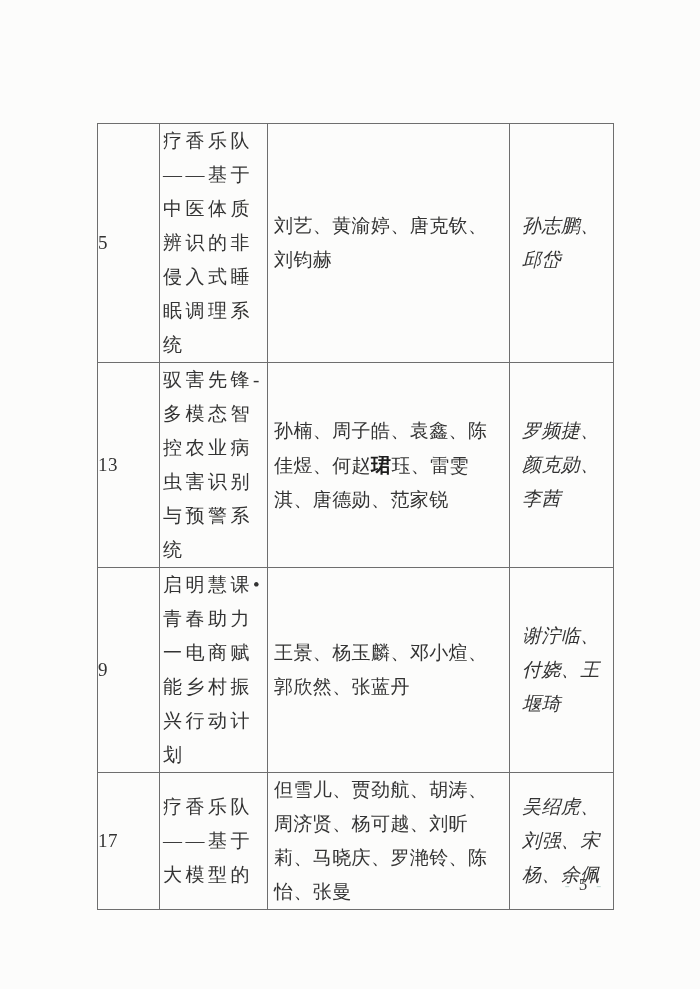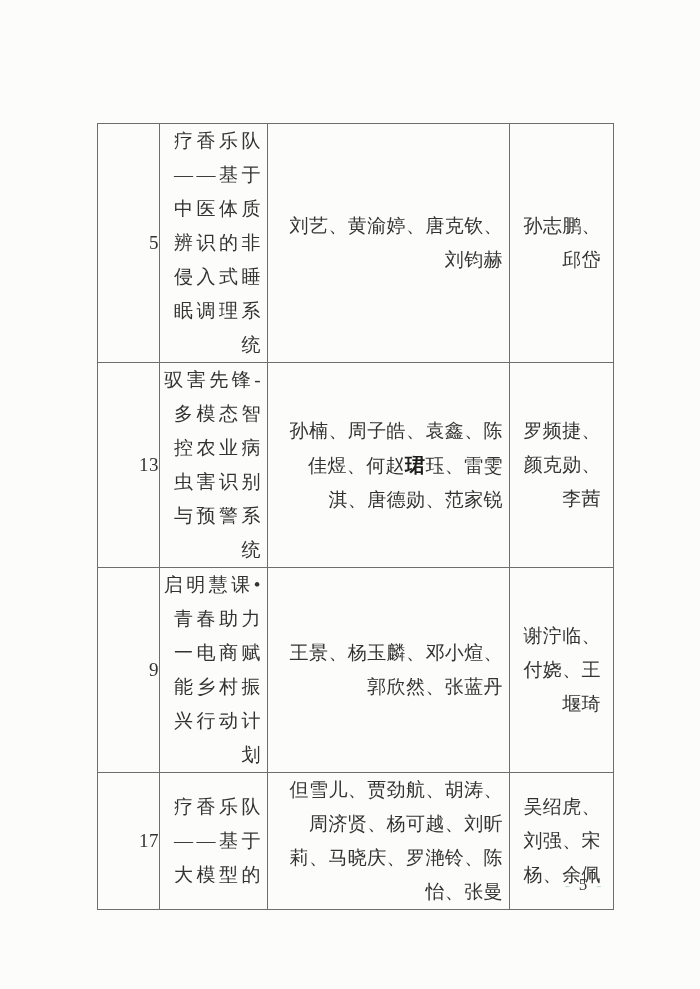--- a/index.html
+++ b/index.html
@@ -24,39 +24,40 @@
     width: 516px;
     border-collapse: collapse;
     table-layout: fixed;
   }
   table.award-table td {
     border: 1.6px solid #6e6e6e;
     vertical-align: middle;
     font-size: 19px;
     line-height: 34px;
     color: #333;
-    text-align: right;
+    text-align: left;
     overflow: hidden;
   }
   td.col-num {
     font-size: 18px;
     font-family: "Liberation Serif", "DejaVu Serif", serif;
     letter-spacing: 0.5px;
   }
   td.col-name {
     letter-spacing: 3.5px;
     padding: 0 3px;
   }
   td.col-members {
     padding: 0 6px;
     letter-spacing: 0.4px;
   }
   td.col-advisors {
     padding: 0 12px;
     letter-spacing: 0.4px;
+    font-style: italic;
   }
   tr.row-12 { height: 238px; }
   tr.row-13 { height: 197px; }
   tr.row-14 { height: 194px; }
   tr.row-15 { height: 105px; }
   .bold-char {
     font-weight: 700;
     font-size: 20px;
     color: #1c1c1c;
   }

